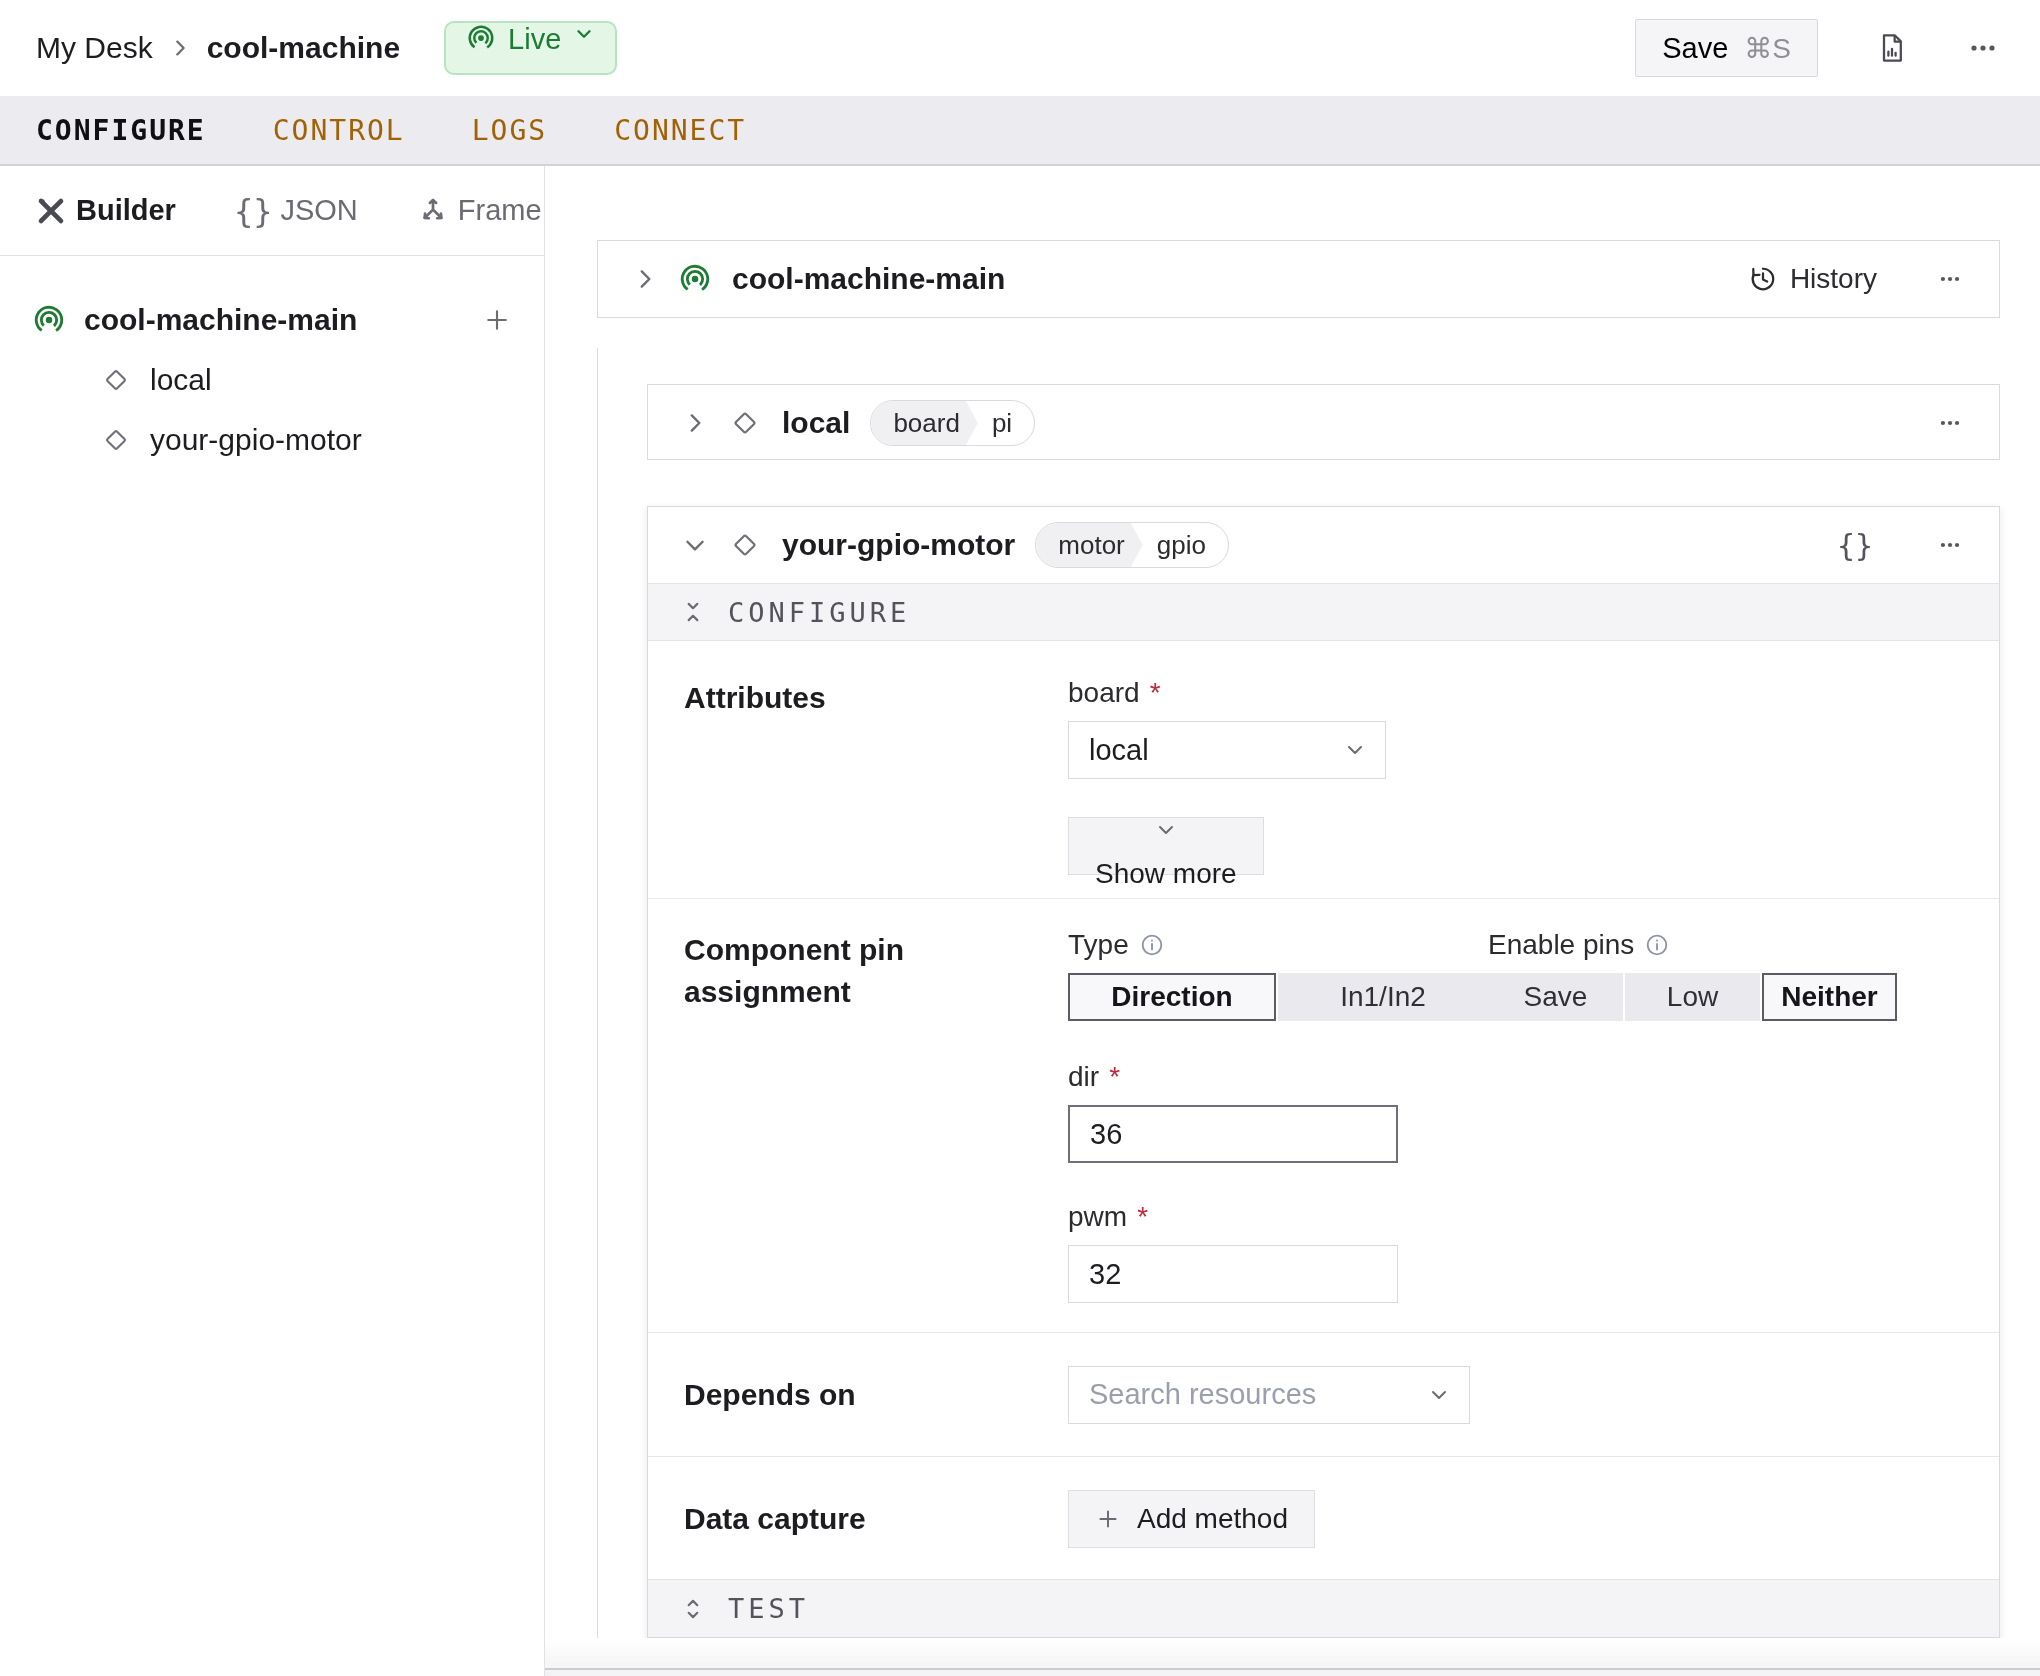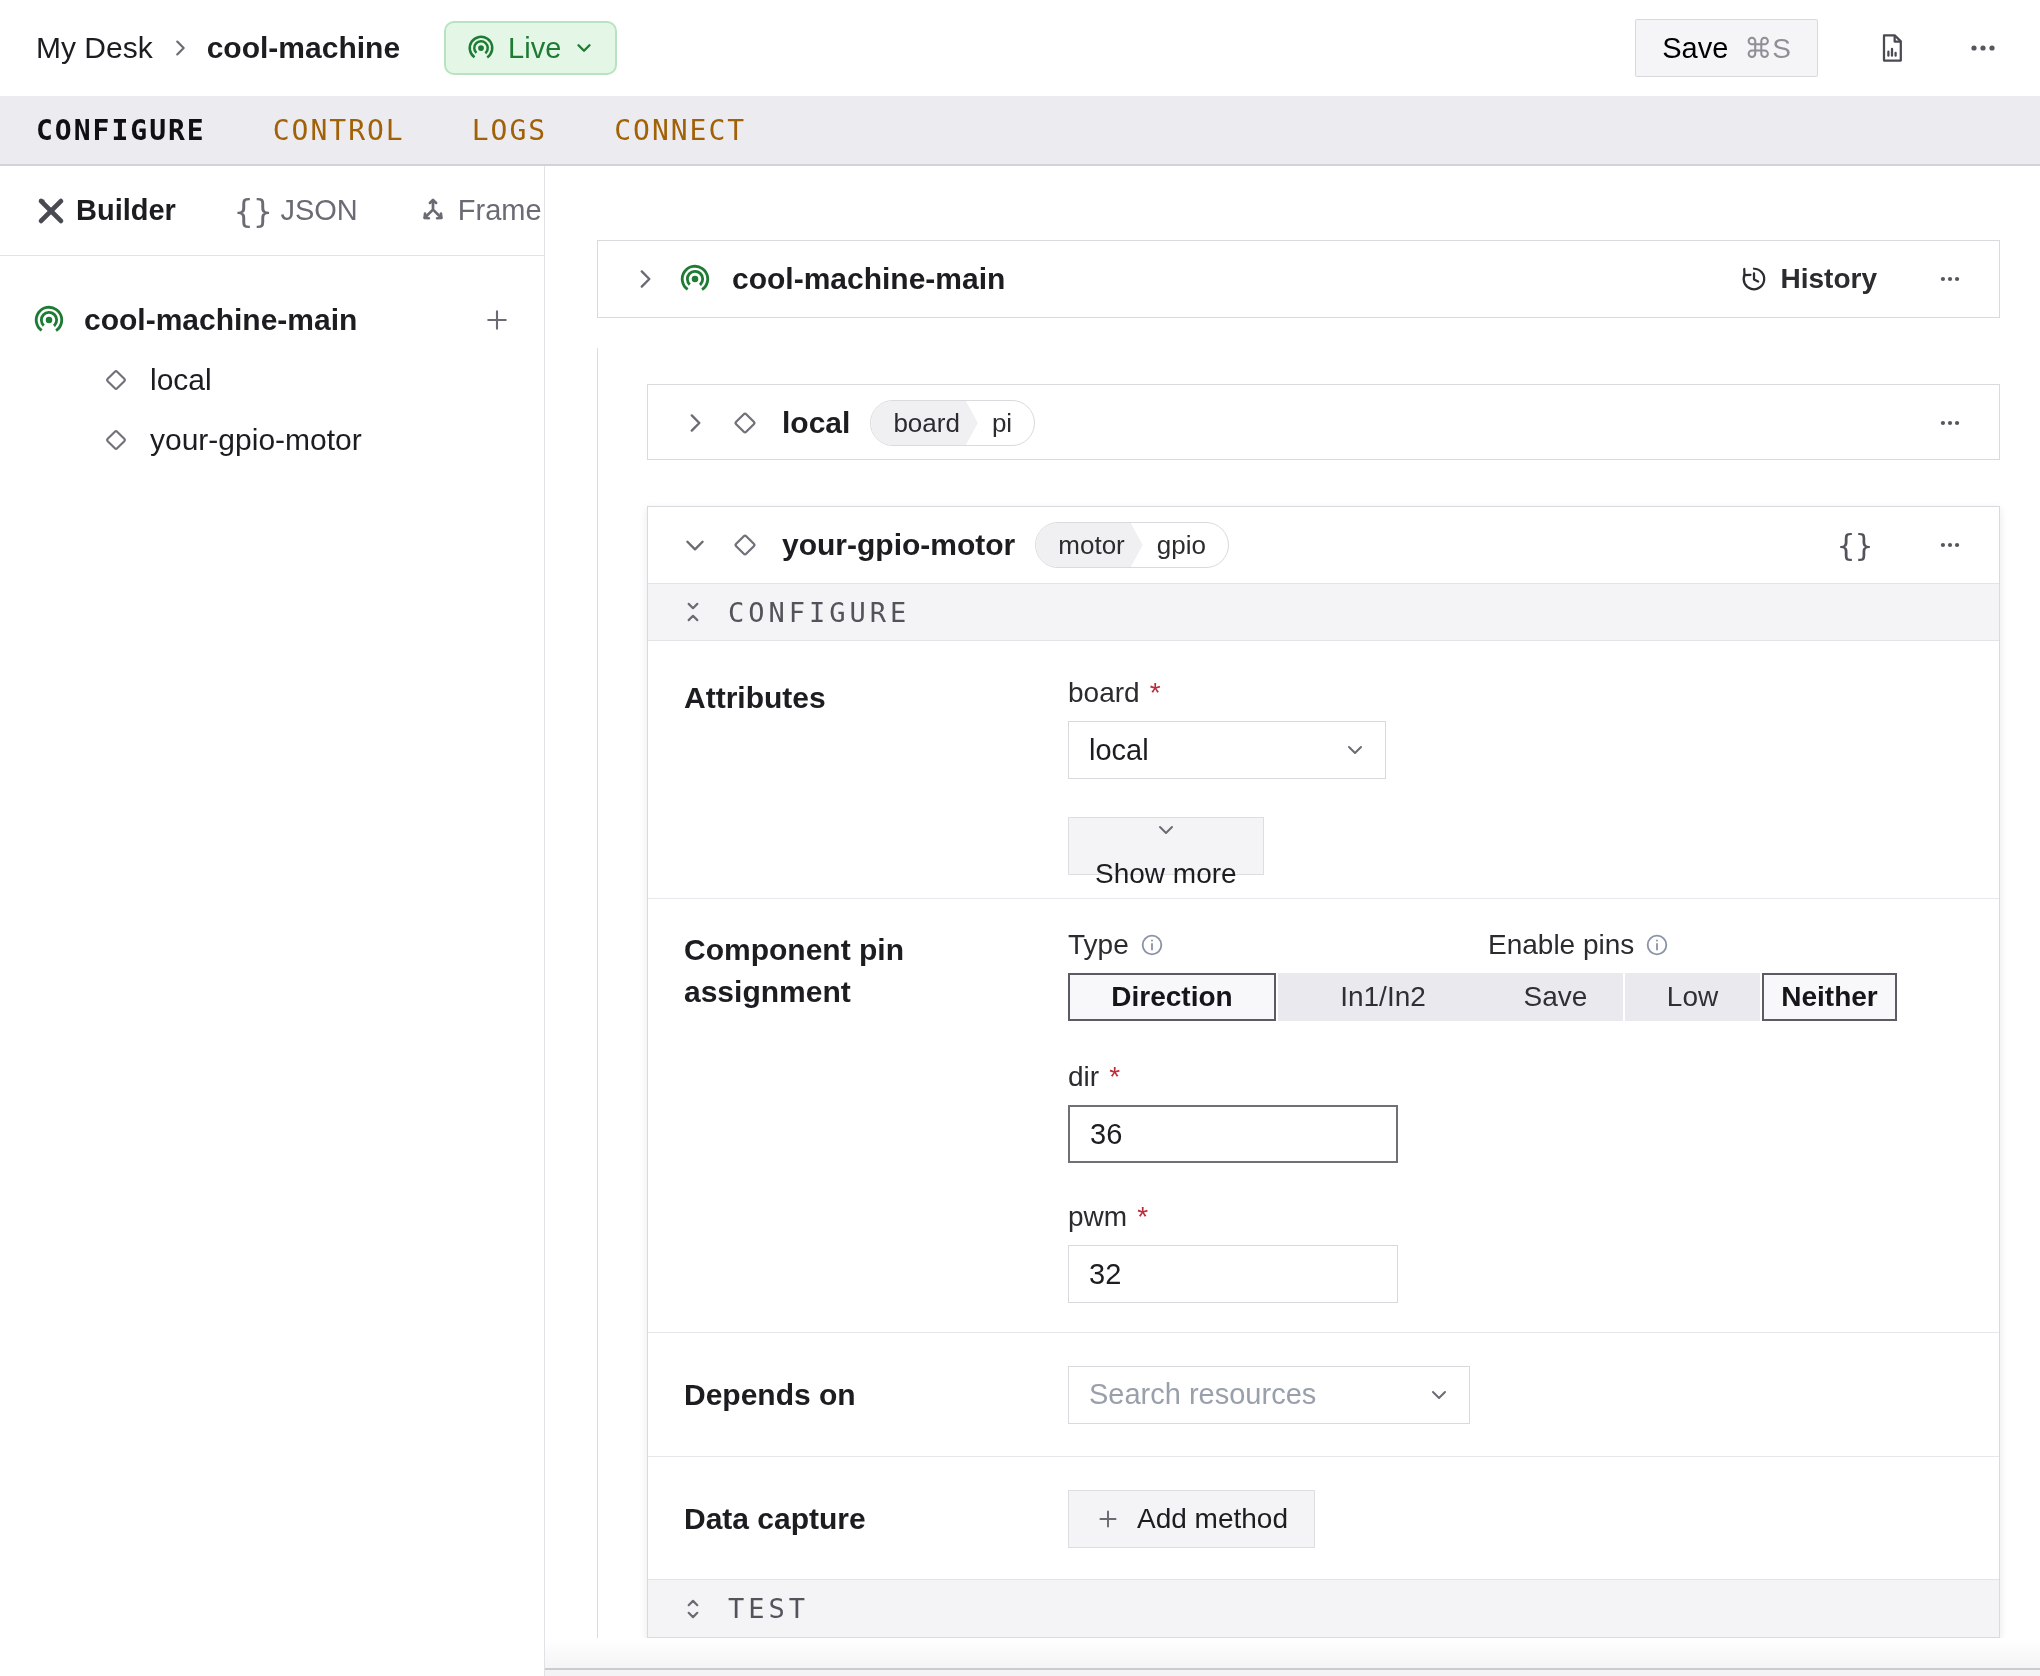--- a/index.html
+++ b/index.html
@@ -8,21 +8,21 @@
     font-family: "Liberation Sans", sans-serif;
     color:#1c1c21; background:#ffffff;
     -webkit-font-smoothing: antialiased;
   }
   .mono { font-family:"DejaVu Sans Mono", monospace; }
 
   
   .app-header{ height:96px; display:flex; align-items:center; padding:0 40px 0 36px; background:#fff; }
   .crumbs{ display:flex; align-items:center; gap:16px; font-size:30px; }
   .crumb-current{ font-weight:bold; }
-  .live-badge{ margin-left:44px; height:54px; display:flex; align-items:center; gap:12px;
+  .live-badge{ margin-left:44px; height:54px; display:flex; align-items:flex-start; gap:12px;
     padding:0 20px; border:2px solid #b7e4bf; background:#e4f7e7; border-radius:10px;
     color:#1e7b34; font-size:29px; cursor:pointer; }
   .header-right{ margin-left:auto; display:flex; align-items:center; gap:58px; }
   .save-btn{ height:58px; padding:0 26px; display:flex; align-items:center; gap:16px;
     background:#f5f5f7; border:1px solid #d8d8dd; border-radius:2px; font-size:29px; cursor:pointer; }
   .save-shortcut{ color:#8f8f98; font-size:28px; }
   .icon-btn{ background:none; border:none; cursor:pointer; display:flex; align-items:center; color:#4a4a52; }
 
   
   .nav-tabs{ height:70px; background:#ecebf0; border-bottom:2px solid #d3d2d9;
@@ -50,21 +50,21 @@
   .card{ position:absolute; background:#fff; border:1px solid #d9d9de; }
   .part-card{ left:52px; top:74px; width:1403px; height:78px; }
   .spine{ position:absolute; left:52px; top:182px; width:1px; height:1292px; background:#dcdce0; }
   .local-card{ left:102px; top:218px; width:1353px; height:76px; }
   .motor-card{ left:102px; top:340px; width:1353px; height:1132px; box-shadow:0 3px 8px rgba(30,30,40,.10); }
 
   .card-header{ height:76px; display:flex; align-items:center; padding:0 34px; gap:20px; }
   .card-title{ font-size:30px; font-weight:bold; }
   .hspacer{ flex:1; }
   .history-btn{ display:flex; align-items:center; gap:12px; background:none; border:none;
-    font-size:28px; color:#2b2b30; cursor:pointer;font-weight:bold; }
+    font-size:28px; color:#2b2b30; cursor:pointer; }
   .braces-btn{ background:none; border:none; cursor:pointer;
     font-family:"DejaVu Sans Mono", monospace; font-size:30px; color:#53535b; }
 
   .tag-pill{ display:flex; align-items:stretch; height:46px; border:1px solid #d9d9de;
     border-radius:999px; overflow:hidden; font-size:26px; color:#2b2b30; background:#fff; }
   .tag-seg1{ display:flex; align-items:center; padding:0 18px 0 22px; background:#f0f0f3;
     clip-path:polygon(0 0, calc(100% - 12px) 0, 100% 50%, calc(100% - 12px) 100%, 0 100%); margin-right:2px; }
   .tag-seg2{ display:flex; align-items:center; padding:0 22px 0 12px; }
 
   .section-bar{ height:58px; background:#f4f4f6; border-top:1px solid #e4e4e8; border-bottom:1px solid #e4e4e8;

